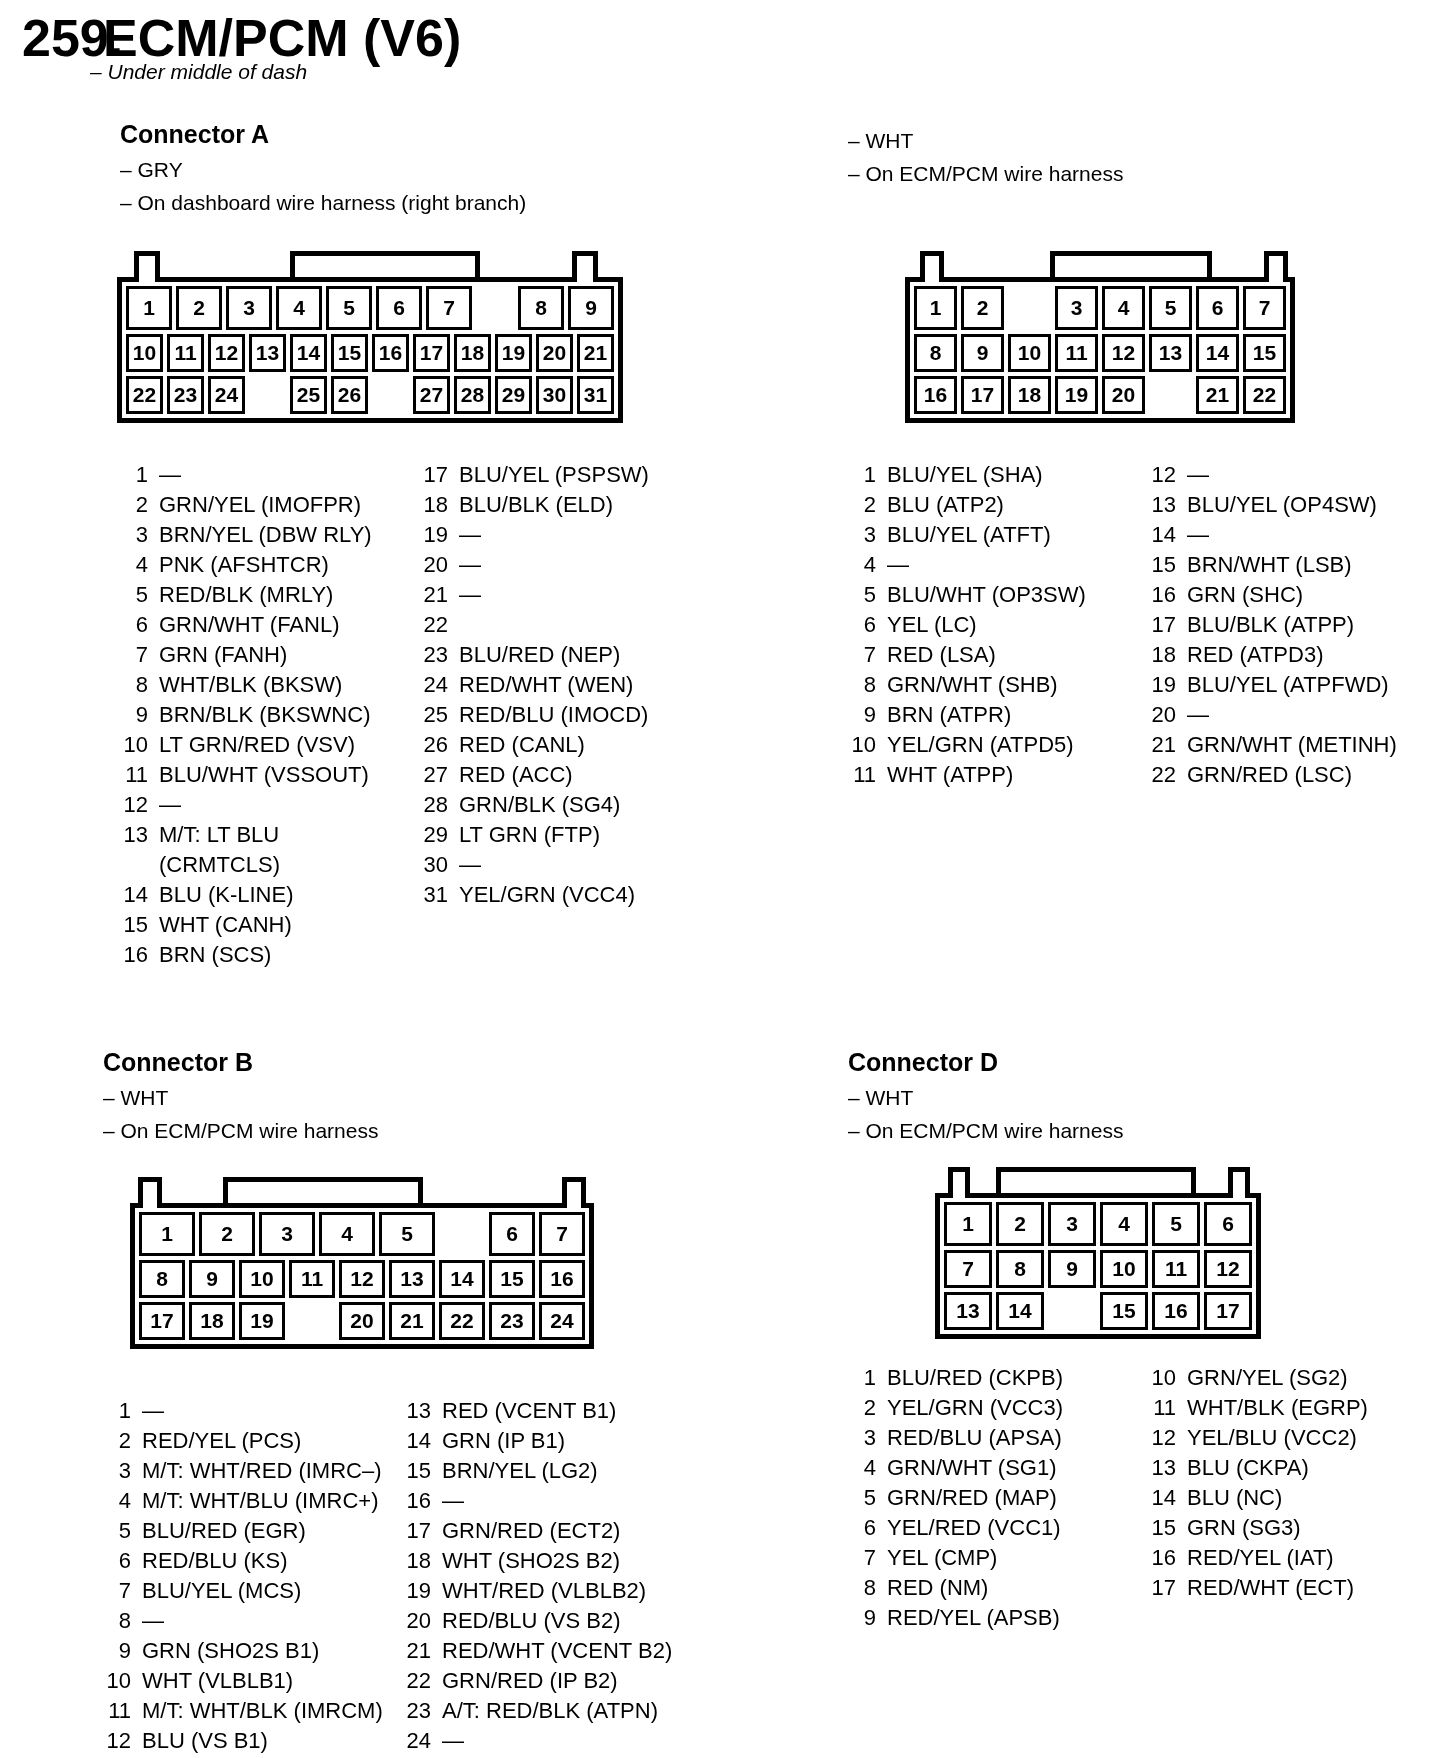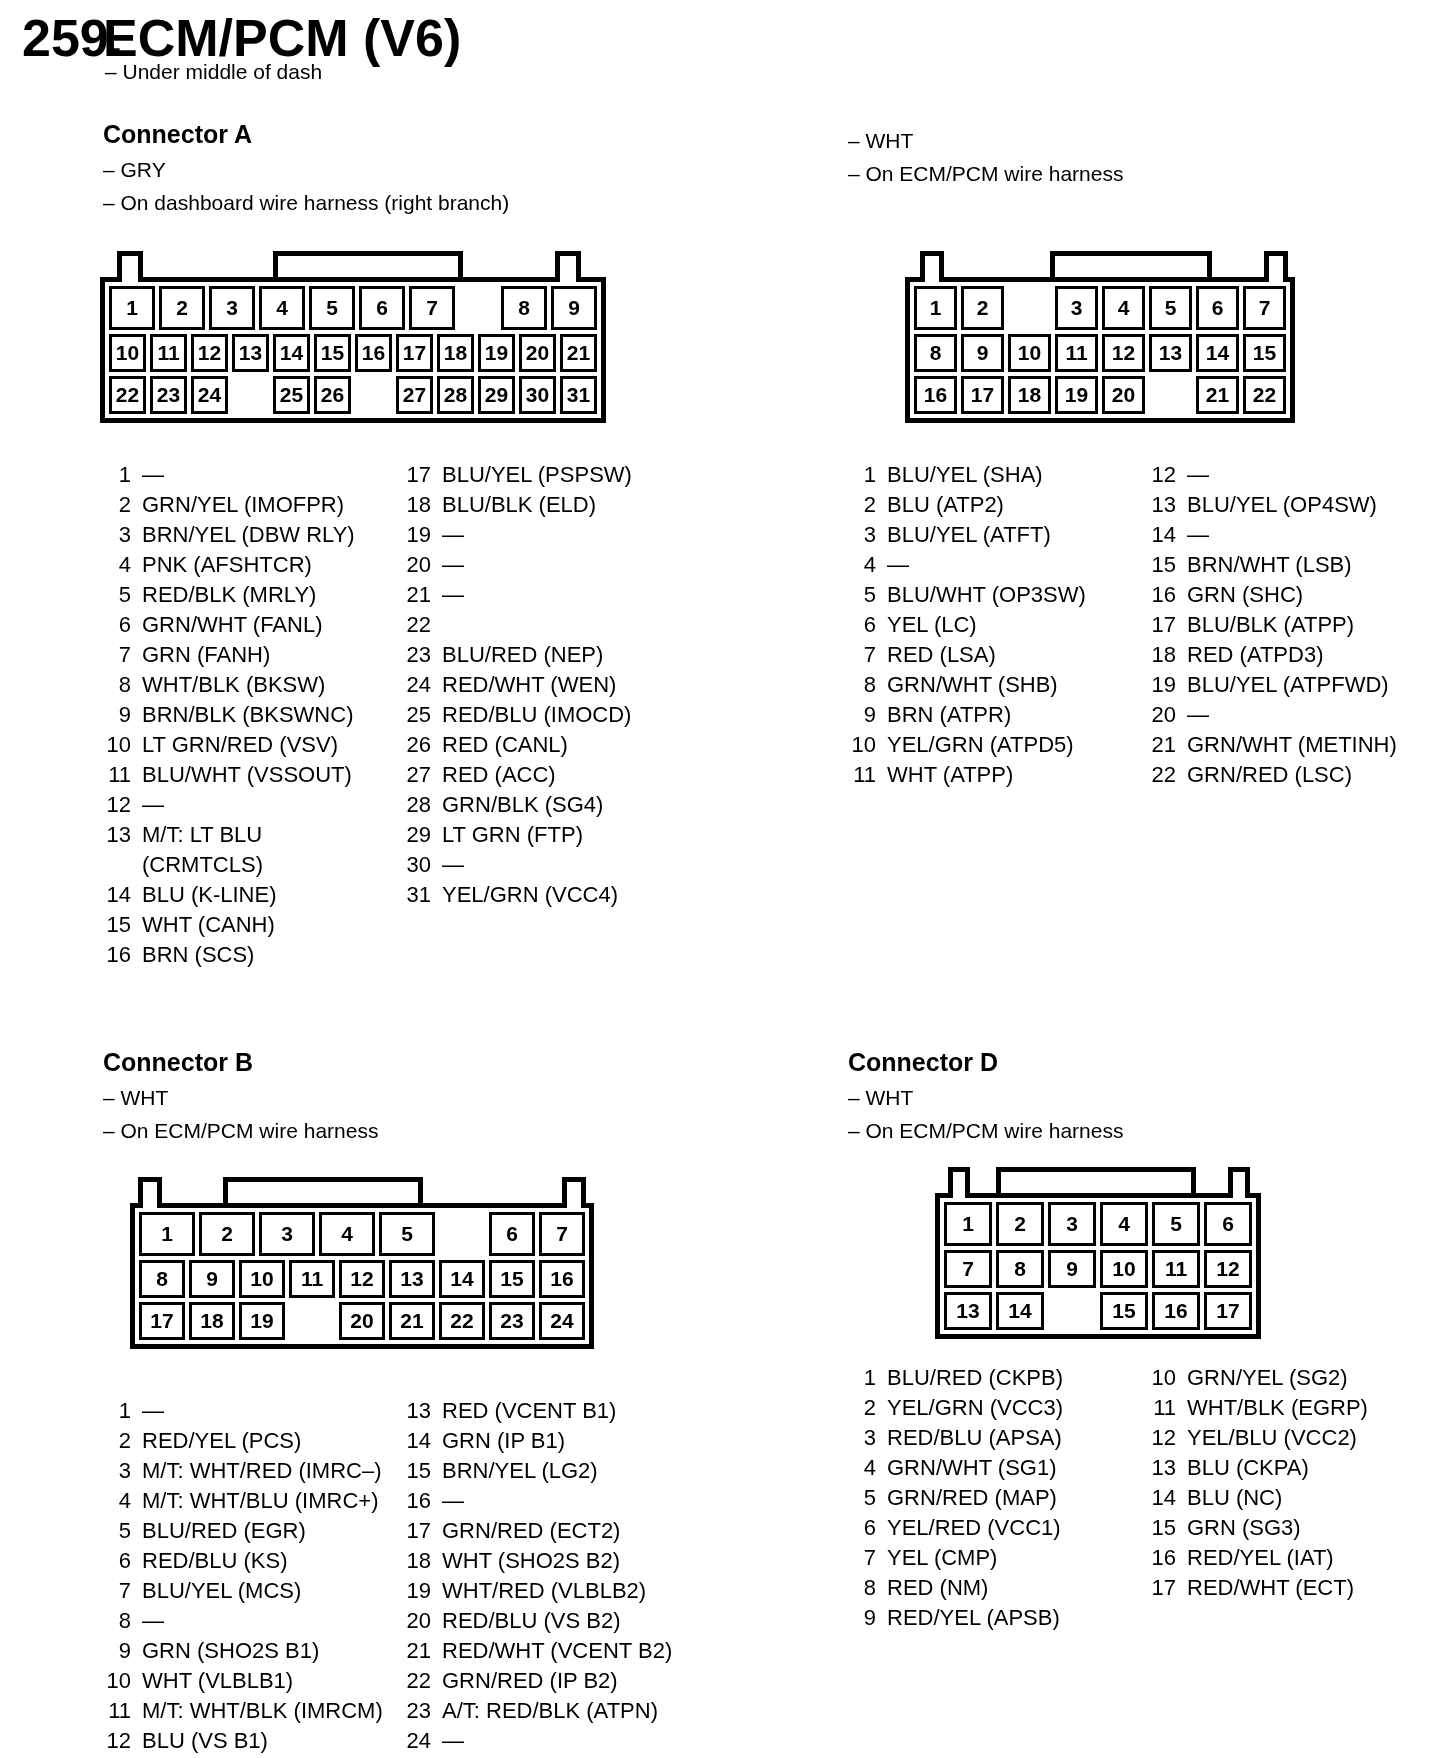--- a/index.html
+++ b/index.html
@@ -5,25 +5,25 @@
   html,body{margin:0;padding:0;}
   body{
     width:1440px;height:1758px;position:relative;
     background:#ffffff;color:#000;
     font-family:"Liberation Sans", sans-serif;
     overflow:hidden;
   }
   
   .titlebar{position:absolute;left:22px;top:8px;font-weight:bold;font-size:52px;display:flex;}
   .tnum{width:81px;}
-  .location{position:absolute;left:105px;top:60px;font-size:21px;}
+  .location{position:absolute;left:90px;top:60px;font-size:21px;font-style:italic;}
 
   
   .section{position:absolute;width:585px;}
-  #sec-a{left:103px;top:120px;}
+  #sec-a{left:120px;top:120px;}
   #sec-c{left:848px;top:120px;}
   #sec-b{left:103px;top:1048px;}
   #sec-d{left:848px;top:1048px;}
   .section h2{margin:0;font-size:25px;font-weight:bold;}
   .note{font-size:21px;margin-top:9px;}
   .notes{}
 
   
   .gridwrap{position:absolute;}
   #sec-a .gridwrap{left:-3px;top:157px;}

